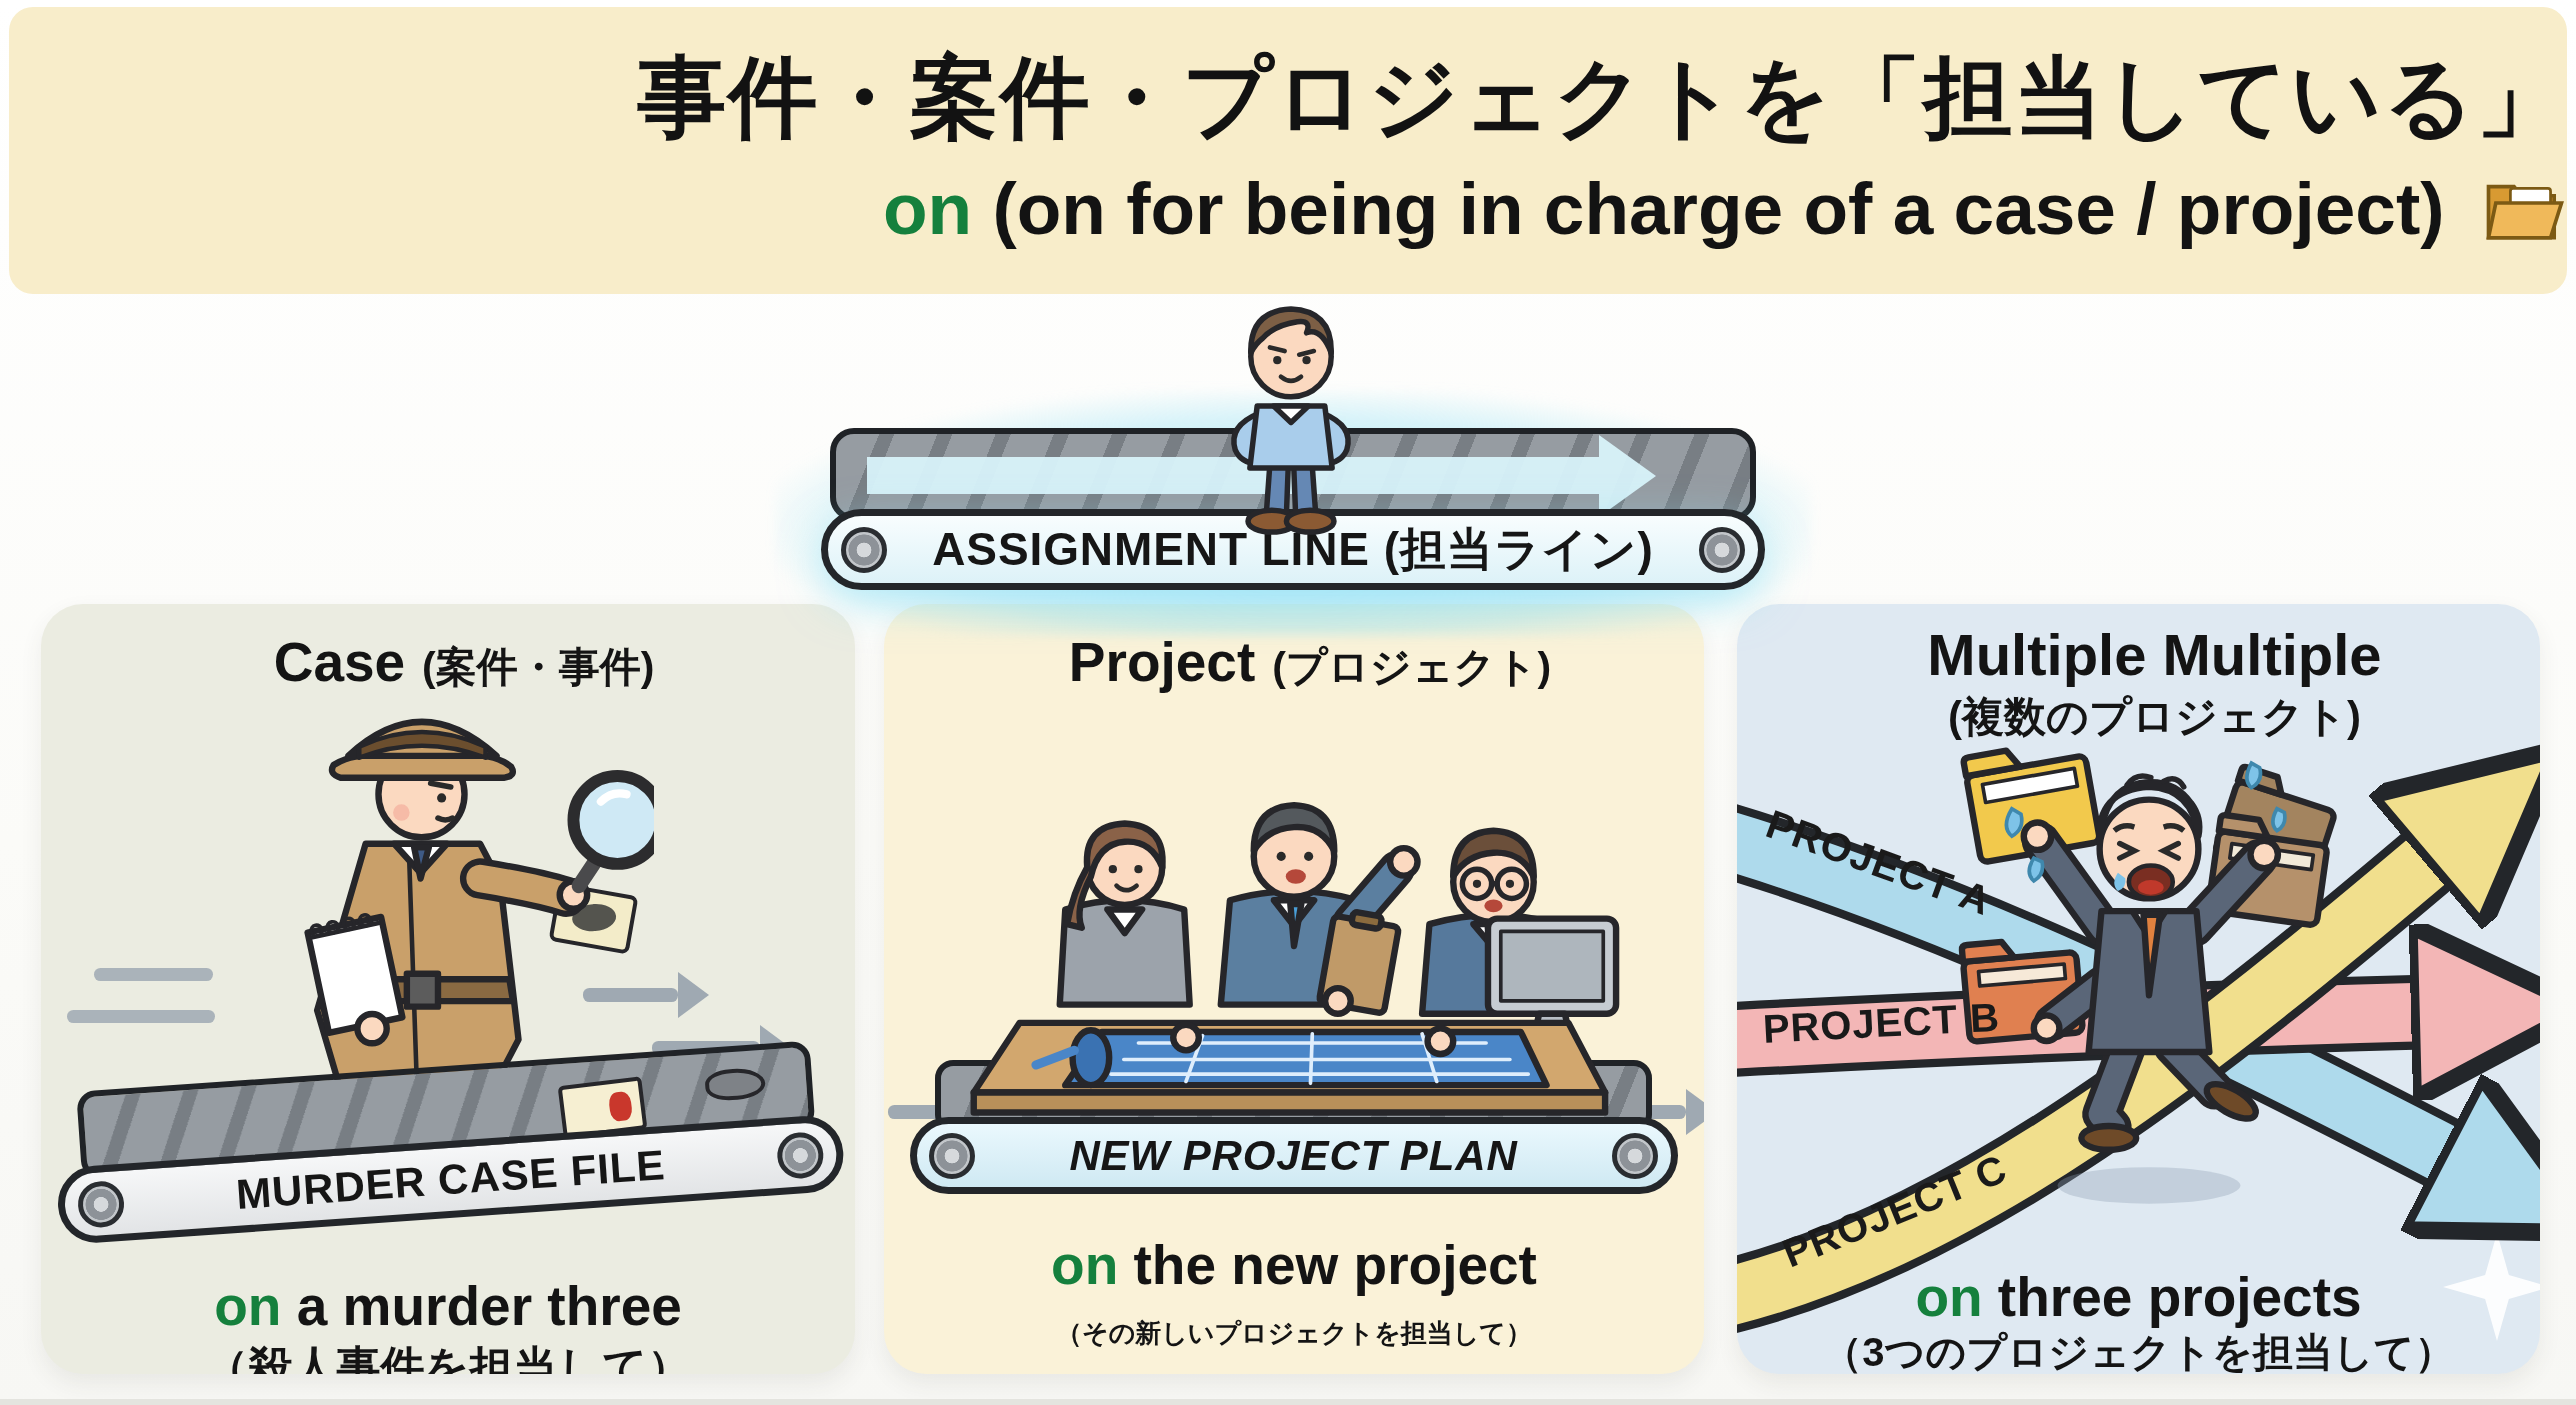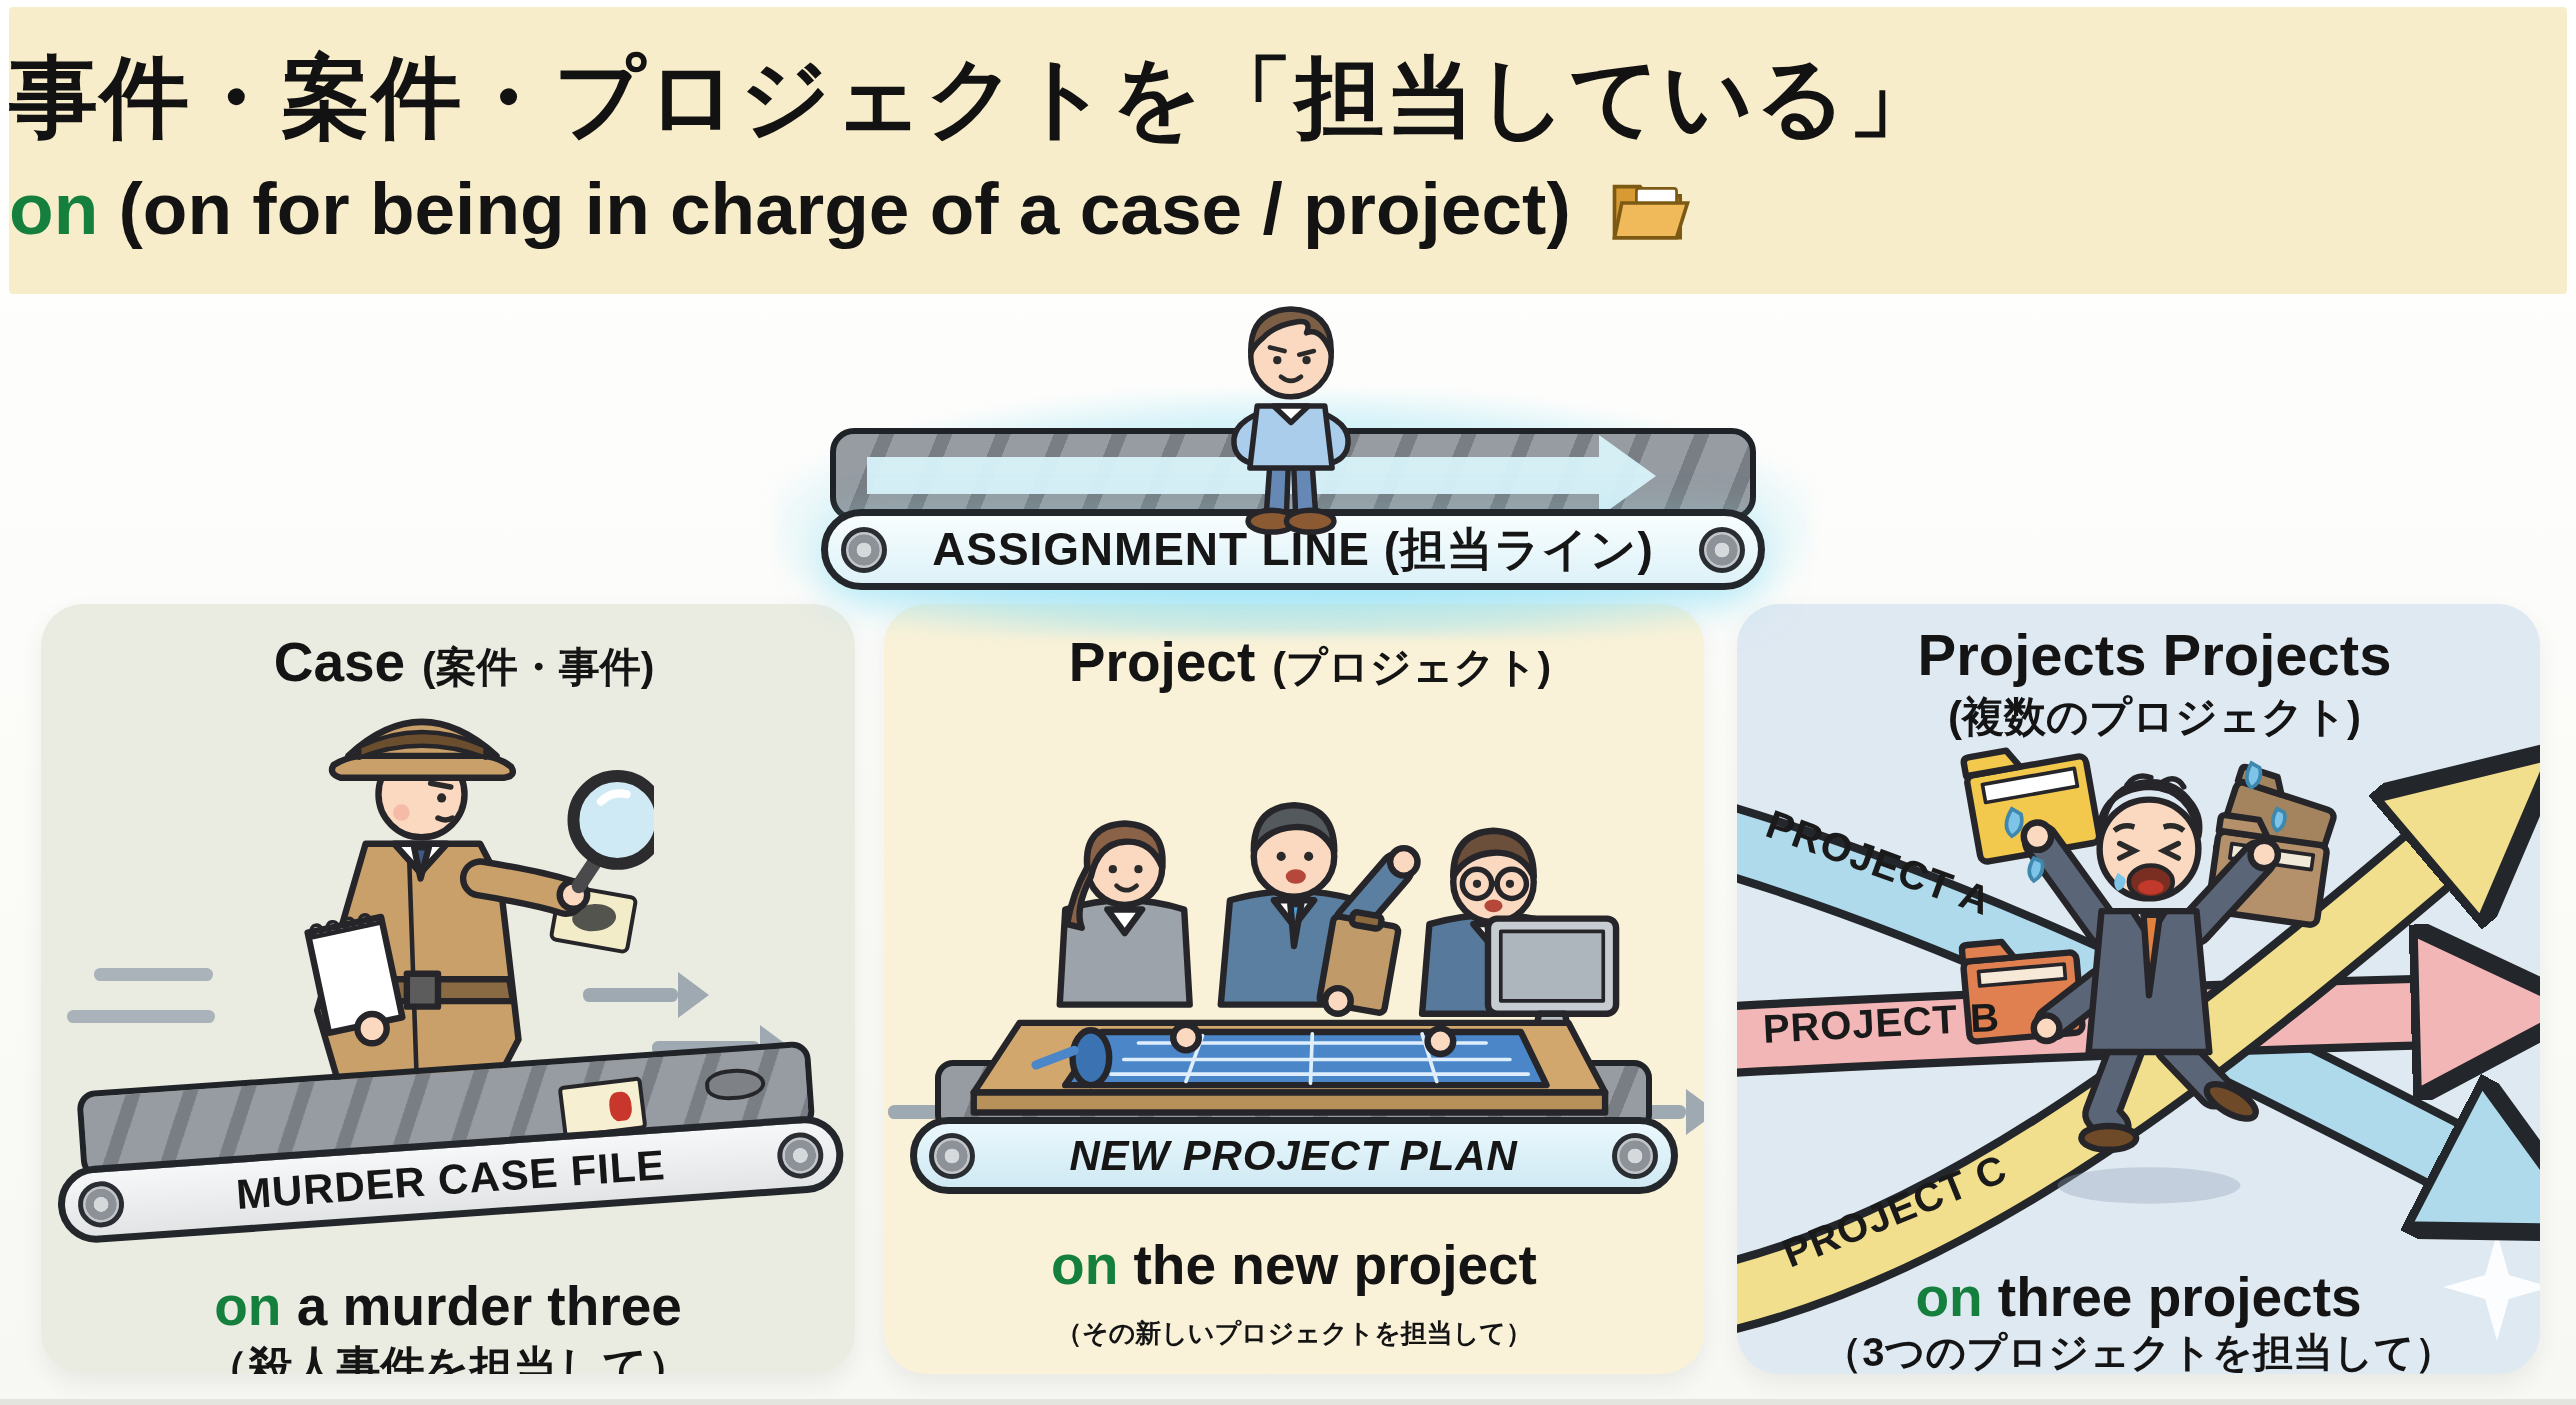--- a/index.html
+++ b/index.html
@@ -4,21 +4,21 @@
 <style>
   html,body{margin:0;padding:0;background:#ffffff;}
   *{box-sizing:border-box;}
   .stage{
     position:relative;width:2576px;height:1405px;overflow:hidden;
     background:linear-gradient(180deg,#ffffff 0%,#fbfbf8 60%,#f7f7f4 100%);
     font-family:"Liberation Sans","DejaVu Sans",sans-serif;color:#141414;
   }
   
   .banner{position:absolute;left:9.1px;top:7.3px;width:2558px;height:287px;
-    background:#f8edca;border-radius:4px;text-align:left;}
+    background:#f8edca;border-radius:24px;text-align:right;}
   .banner h1{margin:31px 0 0;font-size:89px;font-weight:800;letter-spacing:1.8px;color:#121212;}
   .subtitle{margin-top:9.1px;font-size:73px;font-weight:800;color:#131313;}
   .on-word{color:#15803d;}
   .folder-ic{display:inline-block;vertical-align:-11px;margin-left:18.3px;}
   
   .boy{position:absolute;left:1195px;top:296px;z-index:4;}
   .beltC{position:absolute;left:821px;top:428px;width:944px;height:161px;z-index:3;}
   .beltC .glow{position:absolute;left:-46px;right:-46px;top:-37px;bottom:-46px;
     background:radial-gradient(ellipse at 50% 55%,rgba(140,224,245,.85) 0%,rgba(140,224,245,.35) 55%,rgba(140,224,245,0) 75%);
     filter:blur(5.5px);}
@@ -304,21 +304,21 @@
         <ellipse cx="618" cy="192" rx="10" ry="7" fill="#b5483a"></ellipse>
       </svg>
     </div>
 
     <p class="caption"><span class="on-word">on</span><span> the new project</span></p>
     <p class="caption-jp">（その新しいプロジェクトを担当して）</p>
   </section>
 
   <section class="panel panel-multi">
     <div class="ptitle">
-      <span class="t-en">Projects Projects</span>
+      <span class="t-en">Multiple Multiple</span>
       <span class="t-jp">(複数のプロジェクト)</span>
     </div>
 
     <svg class="rsvg" width="803" height="770" viewBox="0 0 878 842">
       <defs>
         <marker id="mA" viewBox="0 0 10 10" refX="1.2" refY="5" markerWidth="3" markerHeight="3" orient="auto" markerUnits="strokeWidth">
           <path d="M0 0 L10 5 L0 10 Z" fill="#aedaec" stroke="#23262a" stroke-width="1"></path>
         </marker>
         <marker id="mB" viewBox="0 0 10 10" refX="1.2" refY="5" markerWidth="3" markerHeight="3" orient="auto" markerUnits="strokeWidth">
           <path d="M0 0 L10 5 L0 10 Z" fill="#f3b6b6" stroke="#23262a" stroke-width="1"></path>

